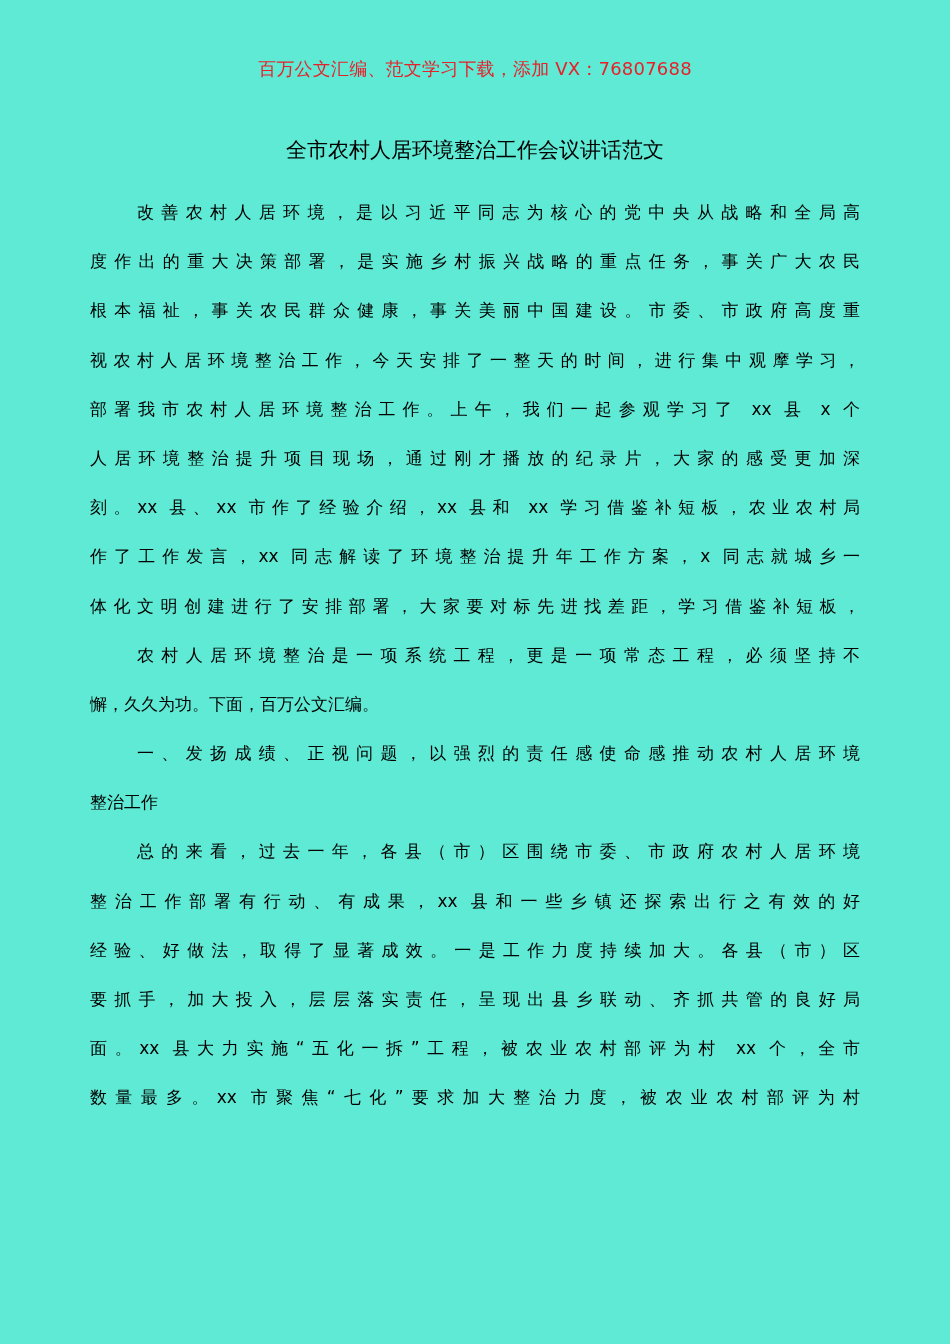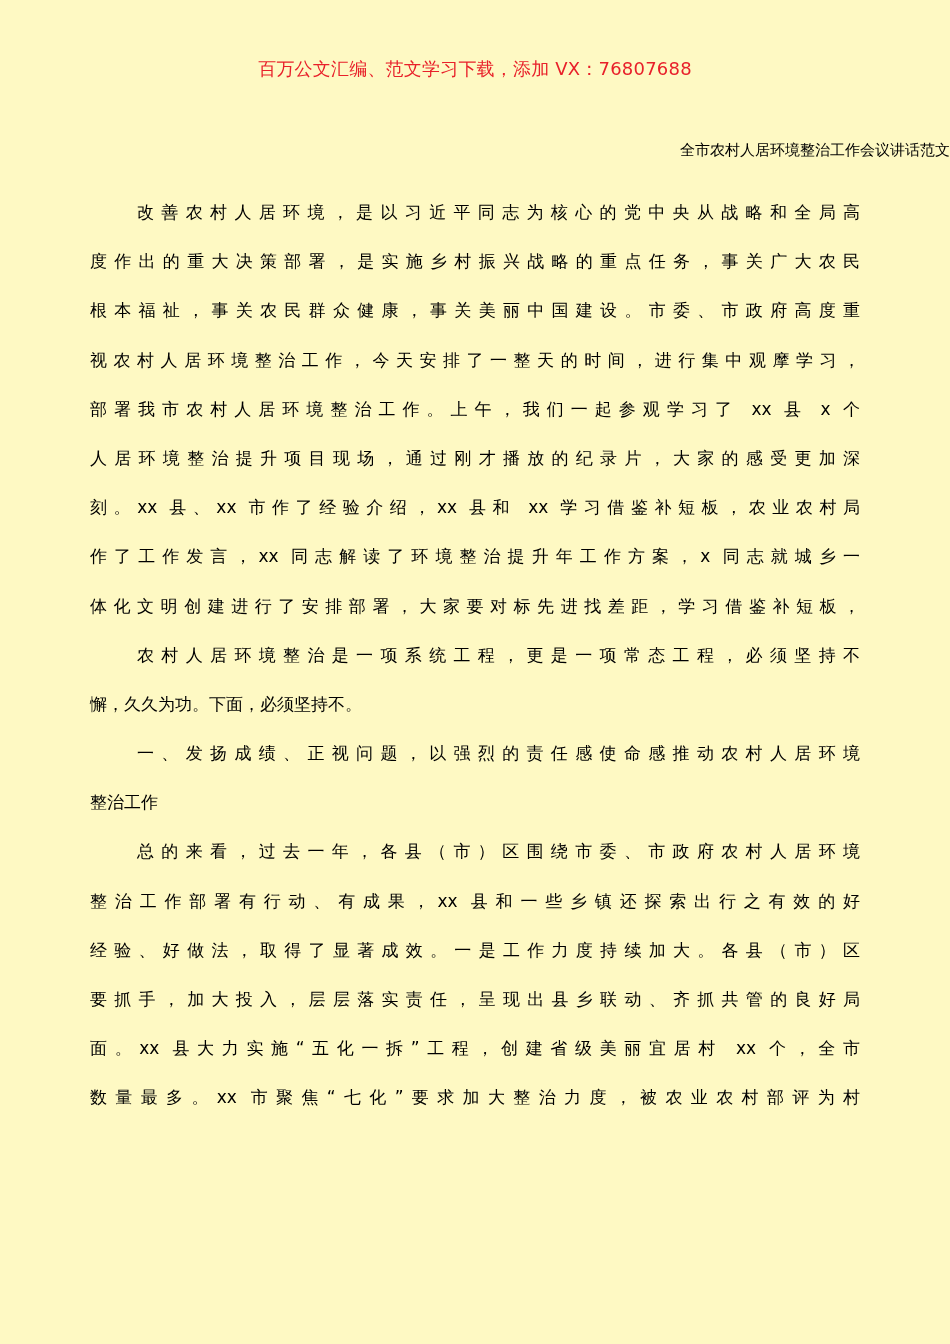--- a/index.html
+++ b/index.html
@@ -12,40 +12,40 @@
       height: 1344px;
       position: relative;
       overflow: hidden;
       font-family: "DejaVu Sans", "Liberation Sans", sans-serif;
       color: #000000;
     }
     .page {
       position: absolute;
       left: 0; top: 0;
       width: 950px; height: 1344px;
-      background: #fef9c3;
+      background: #5eead4;
     }
     .watermark {
       position: absolute;
       top: 56px;
       left: 0;
       width: 950px;
       text-align: center;
       font-size: 18px;
       line-height: 26px;
       color: #e8202a;
       letter-spacing: 0.2px;
     }
     .title {
       position: absolute;
       top: 135px;
       left: 0;
       width: 950px;
-      text-align: right;
-      font-size: 15px;
+      text-align: center;
+      font-size: 21px;
       line-height: 30px;
       color: #000;
     }
     .body-text {
       position: absolute;
       top: 188px;
       left: 90px;
       width: 770px;
       font-size: 17px;
       line-height: 49.2px;
@@ -80,23 +80,23 @@
     <span class="line indent">改善农村人居环境，是以习近平同志为核心的党中央从战略和全局高</span>
     <span class="line">度作出的重大决策部署，是实施乡村振兴战略的重点任务，事关广大农民</span>
     <span class="line">根本福祉，事关农民群众健康，事关美丽中国建设。市委、市政府高度重</span>
     <span class="line">视农村人居环境整治工作，今天安排了一整天的时间，进行集中观摩学习，</span>
     <span class="line">部署我市农村人居环境整治工作。上午，我们一起参观学习了 xx 县 x 个</span>
     <span class="line">人居环境整治提升项目现场，通过刚才播放的纪录片，大家的感受更加深</span>
     <span class="line">刻。xx 县、xx 市作了经验介绍，xx 县和 xx 学习借鉴补短板，农业农村局</span>
     <span class="line">作了工作发言，xx 同志解读了环境整治提升年工作方案，x 同志就城乡一</span>
     <span class="line">体化文明创建进行了安排部署，大家要对标先进找差距，学习借鉴补短板，</span>
     <span class="line indent">农村人居环境整治是一项系统工程，更是一项常态工程，必须坚持不</span>
-    <span class="line last">懈，久久为功。下面，必须坚持不。</span>
+    <span class="line last">懈，久久为功。下面，百万公文汇编。</span>
     <span class="line indent">一、发扬成绩、正视问题，以强烈的责任感使命感推动农村人居环境</span>
     <span class="line last">整治工作</span>
     <span class="line indent">总的来看，过去一年，各县（市）区围绕市委、市政府农村人居环境</span>
     <span class="line">整治工作部署有行动、有成果，xx 县和一些乡镇还探索出行之有效的好</span>
     <span class="line"><span>经验、好做法，取得了显著成效。</span><span class="bold">一是工作力度持续加大。</span><span>各县（市）区</span></span>
     <span class="line">要抓手，加大投入，层层落实责任，呈现出县乡联动、齐抓共管的良好局</span>
-    <span class="line">面。xx 县大力实施“五化一拆”工程，创建省级美丽宜居村 xx 个，全市</span>
+    <span class="line">面。xx 县大力实施“五化一拆”工程，被农业农村部评为村 xx 个，全市</span>
     <span class="line">数量最多。xx 市聚焦“七化”要求加大整治力度，被农业农村部评为村</span>
   </div>
 </div>
 
 </body></html>

